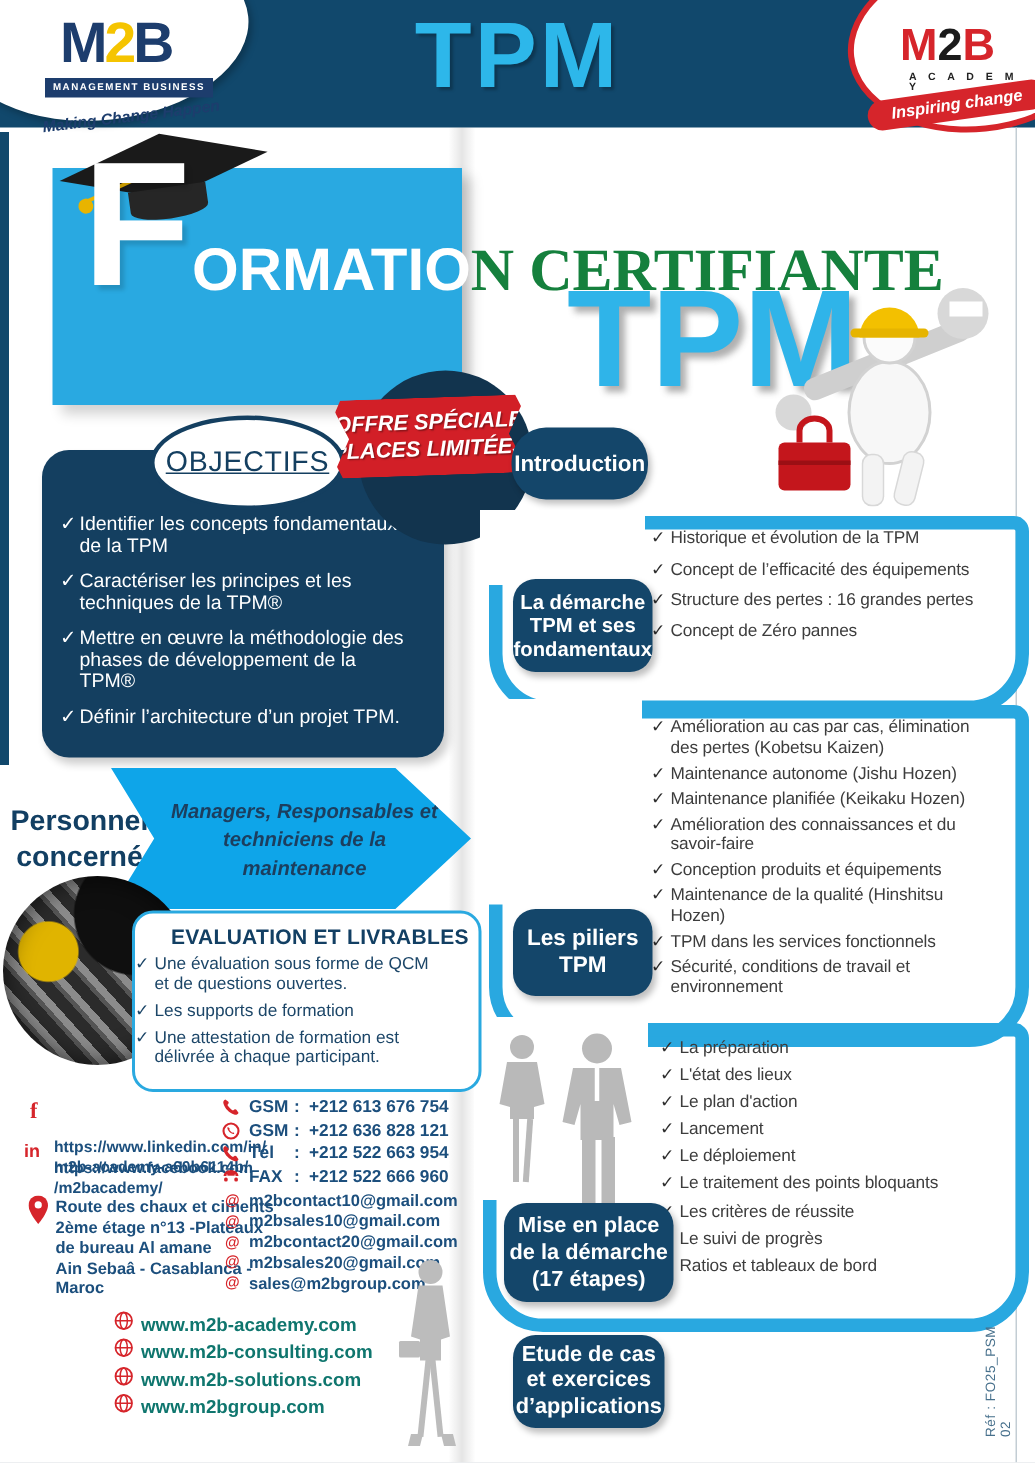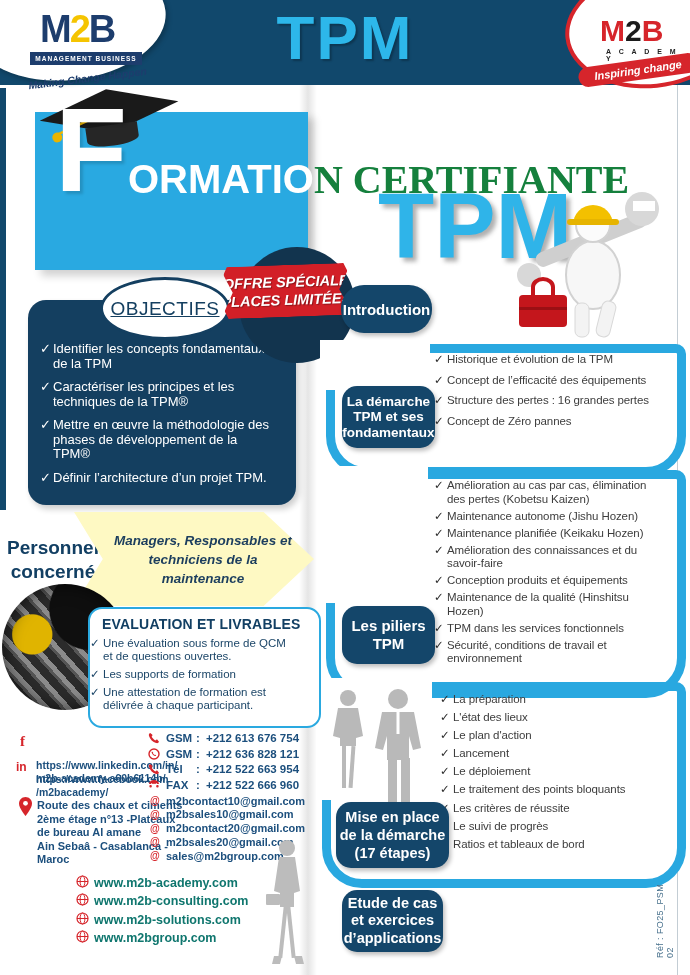--- a/index.html
+++ b/index.html
@@ -90,34 +90,34 @@
   .plist.l1{left:434px;top:353px;width:228px;gap:7px;}
   .plist.l2{left:434px;top:479px;width:228px;gap:3.5px;}
   .plist.l3{left:440px;top:693px;width:222px;gap:4.6px;}
   .sil-svg{position:absolute;left:328px;top:686px;}
   .ref-vert{position:absolute;left:655px;top:878px;height:80px;writing-mode:vertical-rl;
         transform:rotate(180deg);font-size:9px;color:#47708c;letter-spacing:.4px;}
   
   .aud-head{position:absolute;left:2px;top:536px;width:102px;text-align:center;
         font-size:19px;line-height:24px;font-weight:800;color:#123f63;}
   .aud-head span{display:block;}
-  .arrow{position:absolute;left:74px;top:512px;width:240px;height:94px;background:#fef9c3;
+  .arrow{position:absolute;left:74px;top:512px;width:240px;height:94px;background:#0ea5e9;
         clip-path:polygon(0 0,79% 0,100% 50%,79% 100%,0 100%,12% 50%);
         display:flex;flex-direction:column;align-items:center;justify-content:center;padding-left:18px;box-sizing:border-box;}
   .arrow span{display:block;font-size:13.5px;line-height:19px;font-weight:600;color:#1c3e5e;font-style:italic;}
   .photo-circle{position:absolute;left:2px;top:584px;width:126px;height:126px;border-radius:50%;
         background:
           radial-gradient(circle at 24% 40%,#e0b400 0 16%,rgba(224,180,0,0) 17%),
           radial-gradient(circle at 70% 20%,#0f0f0f 0 30%,rgba(0,0,0,0) 31%),
           repeating-linear-gradient(48deg,#8b8b8b 0 5px,#2b2b2b 5px 13px,#555 13px 16px);
         box-shadow:inset 0 0 18px rgba(0,0,0,.65);}
   
   .eval-box{position:absolute;left:88px;top:607px;width:233px;height:121px;background:#fff;
         border:2px solid #2aa9e0;border-radius:14px;box-sizing:border-box;}
-  .eval-title{margin:7px 0 5px 12px;font-size:14px;font-weight:800;color:#123f63;letter-spacing:.2px;}
+  .eval-title{margin:7px 0 5px 24px;font-size:14px;font-weight:800;color:#123f63;letter-spacing:.2px;}
   .eval-list{margin-left:10px;width:205px;display:flex;flex-direction:column;gap:5px;
         font-size:11.5px;line-height:13px;color:#1c4668;}
   .eval-list .chk{color:#1c4668;}
   
   .c-blue{color:#1c4f7d;font-weight:700;}
   .soc-icon{position:absolute;color:#d6252b;font-weight:800;}
   .fb-icon{left:20px;top:733px;font-size:15px;font-family:"Liberation Serif",serif;}
   .li-icon{left:16px;top:760px;font-size:12px;}
   .soc-lines{position:absolute;font-size:10.5px;line-height:12.5px;}
   .fb-lines{left:36px;top:773px;}

